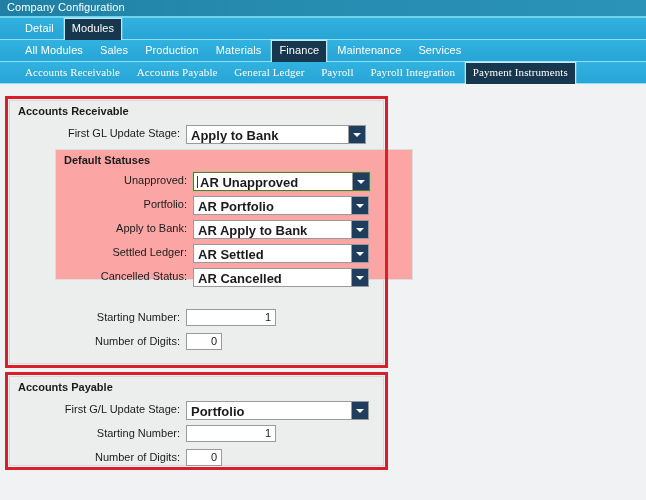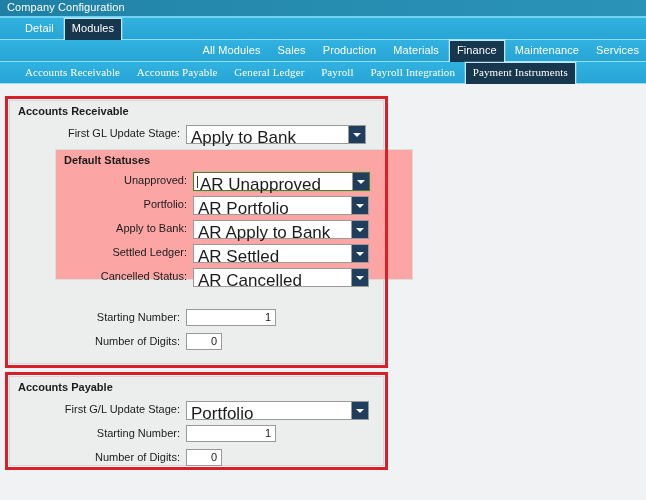--- a/index.html
+++ b/index.html
@@ -53,21 +53,21 @@
   .tabstrip {
     position: absolute;
     left: 0;
     width: 646px;
     box-sizing: border-box;
     background: #2aabdb;
     border-bottom: 1px solid #8fe0f6;
     padding-left: 12px;
   }
   .tabstrip.row1 { top: 18px;  height: 22px; background: linear-gradient(to bottom,#31b2e0 0%, #27a5d6 100%); }
-  .tabstrip.row2 { top: 40px;  height: 22px; background: linear-gradient(to bottom,#31b2e0 0%, #27a5d6 100%); text-align: right; }
+  .tabstrip.row2 { top: 40px;  height: 22px; background: linear-gradient(to bottom,#31b2e0 0%, #27a5d6 100%); }
   .tabstrip.row3 { top: 62px;  height: 22px; background: linear-gradient(to bottom,#31b2e0 0%, #27a5d6 100%); font-family: Liberation Serif, serif; }
 
   .tabs-inner {
     position: relative;
     height: 100%;
     padding-left: 6px;
     white-space: nowrap;
   }
   .tab {
     display: inline-block;
@@ -156,23 +156,24 @@
     height: 19px;
     box-sizing: border-box;
     background: #ffffff;
     border: 1px solid #9a9a9a;
     cursor: default;
   }
   .combo .ctext {
     position: absolute;
     left: 4px;
     top: 2px;
-    font-size: 17px;
+    font-size: 13px;
     color: #1b1b1b;
     white-space: nowrap;
+    font-weight: bold;
   }
   .combo .cbtn {
     position: absolute;
     right: 0; top: 0;
     width: 17px;
     height: 17px;
     background: #1f3d5c;
     border-left: 1px solid #9a9a9a;
     box-sizing: border-box;
   }

